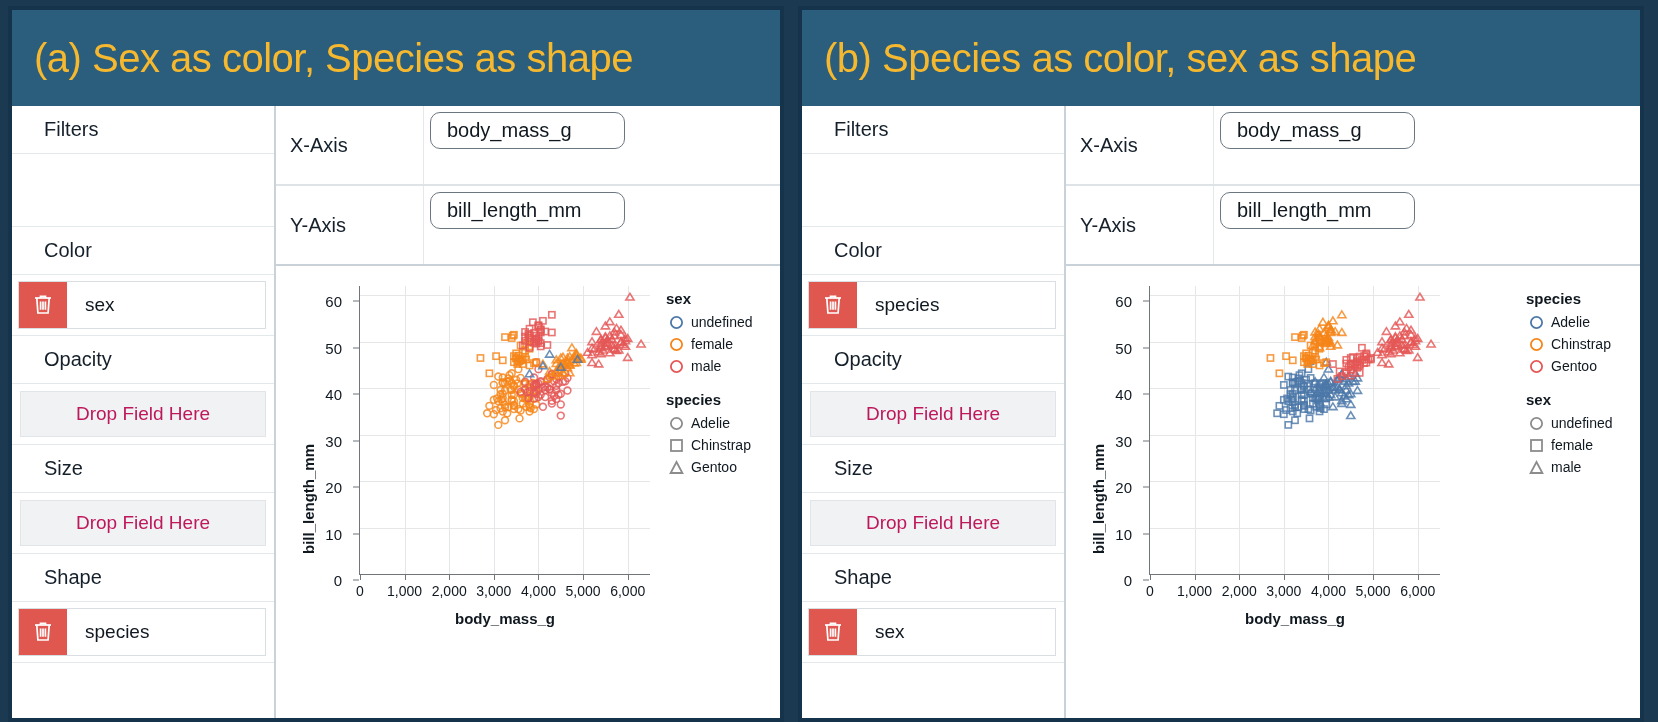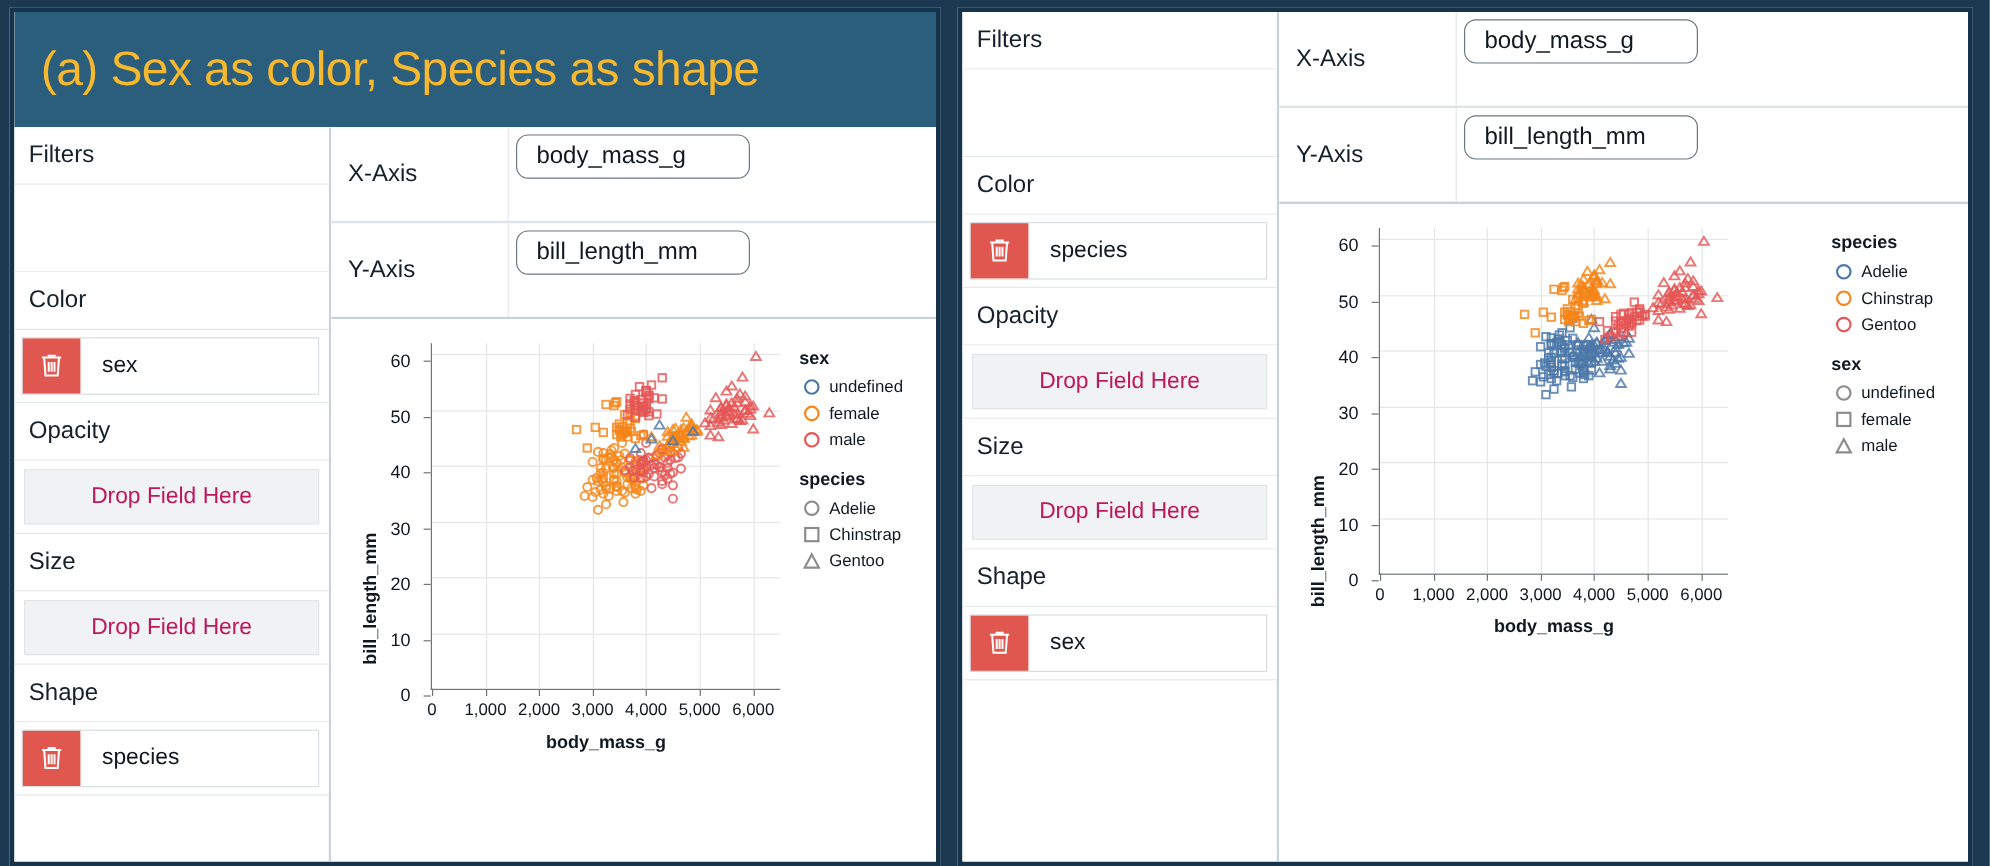--- a/index.html
+++ b/index.html
@@ -57,21 +57,21 @@
     flex-direction:column;
     background:#fff;
     overflow:hidden;
   }
   .panel-a .shelf-col{width:262px;}
   .panel-b .shelf-col{width:262px;}
   .shelf-title{
     height:48px;
     display:flex;
     align-items:center;
-    padding-left:12px;
+    padding-left:32px;
     font-size:20px;
     color:#15202b;
     border-bottom:1px solid #e3e8eb;
     box-sizing:border-box;
     background:#fff;
   }
   .shelf-slot{
     box-sizing:border-box;
     border-bottom:1px solid #e3e8eb;
     background:#fff;
@@ -707,20 +707,23 @@
                 </span>
                 <span>Gentoo</span>
               </div>
             </div>
         </div>
       </div>
     </div>
   </div>
 
   <div class="panel panel-b">
+    <div class="panel-header">
+      <div class="ttl">(b) Species as color, sex as shape</div>
+    </div>
     <div class="panel-body">
       <div class="shelf-col">
           <div class="shelf-title">Filters</div>
           <div class="shelf-slot empty-filters"></div>
           <div class="shelf-title">Color</div>
           <div class="shelf-slot chiprow">
             <div class="chip">
               <div class="chip-del">
                 <svg width="22" height="24" viewBox="0 0 22 24" fill="none" stroke="#ffffff" stroke-width="1.7">
                   <path d="M3 5 h16"></path>

